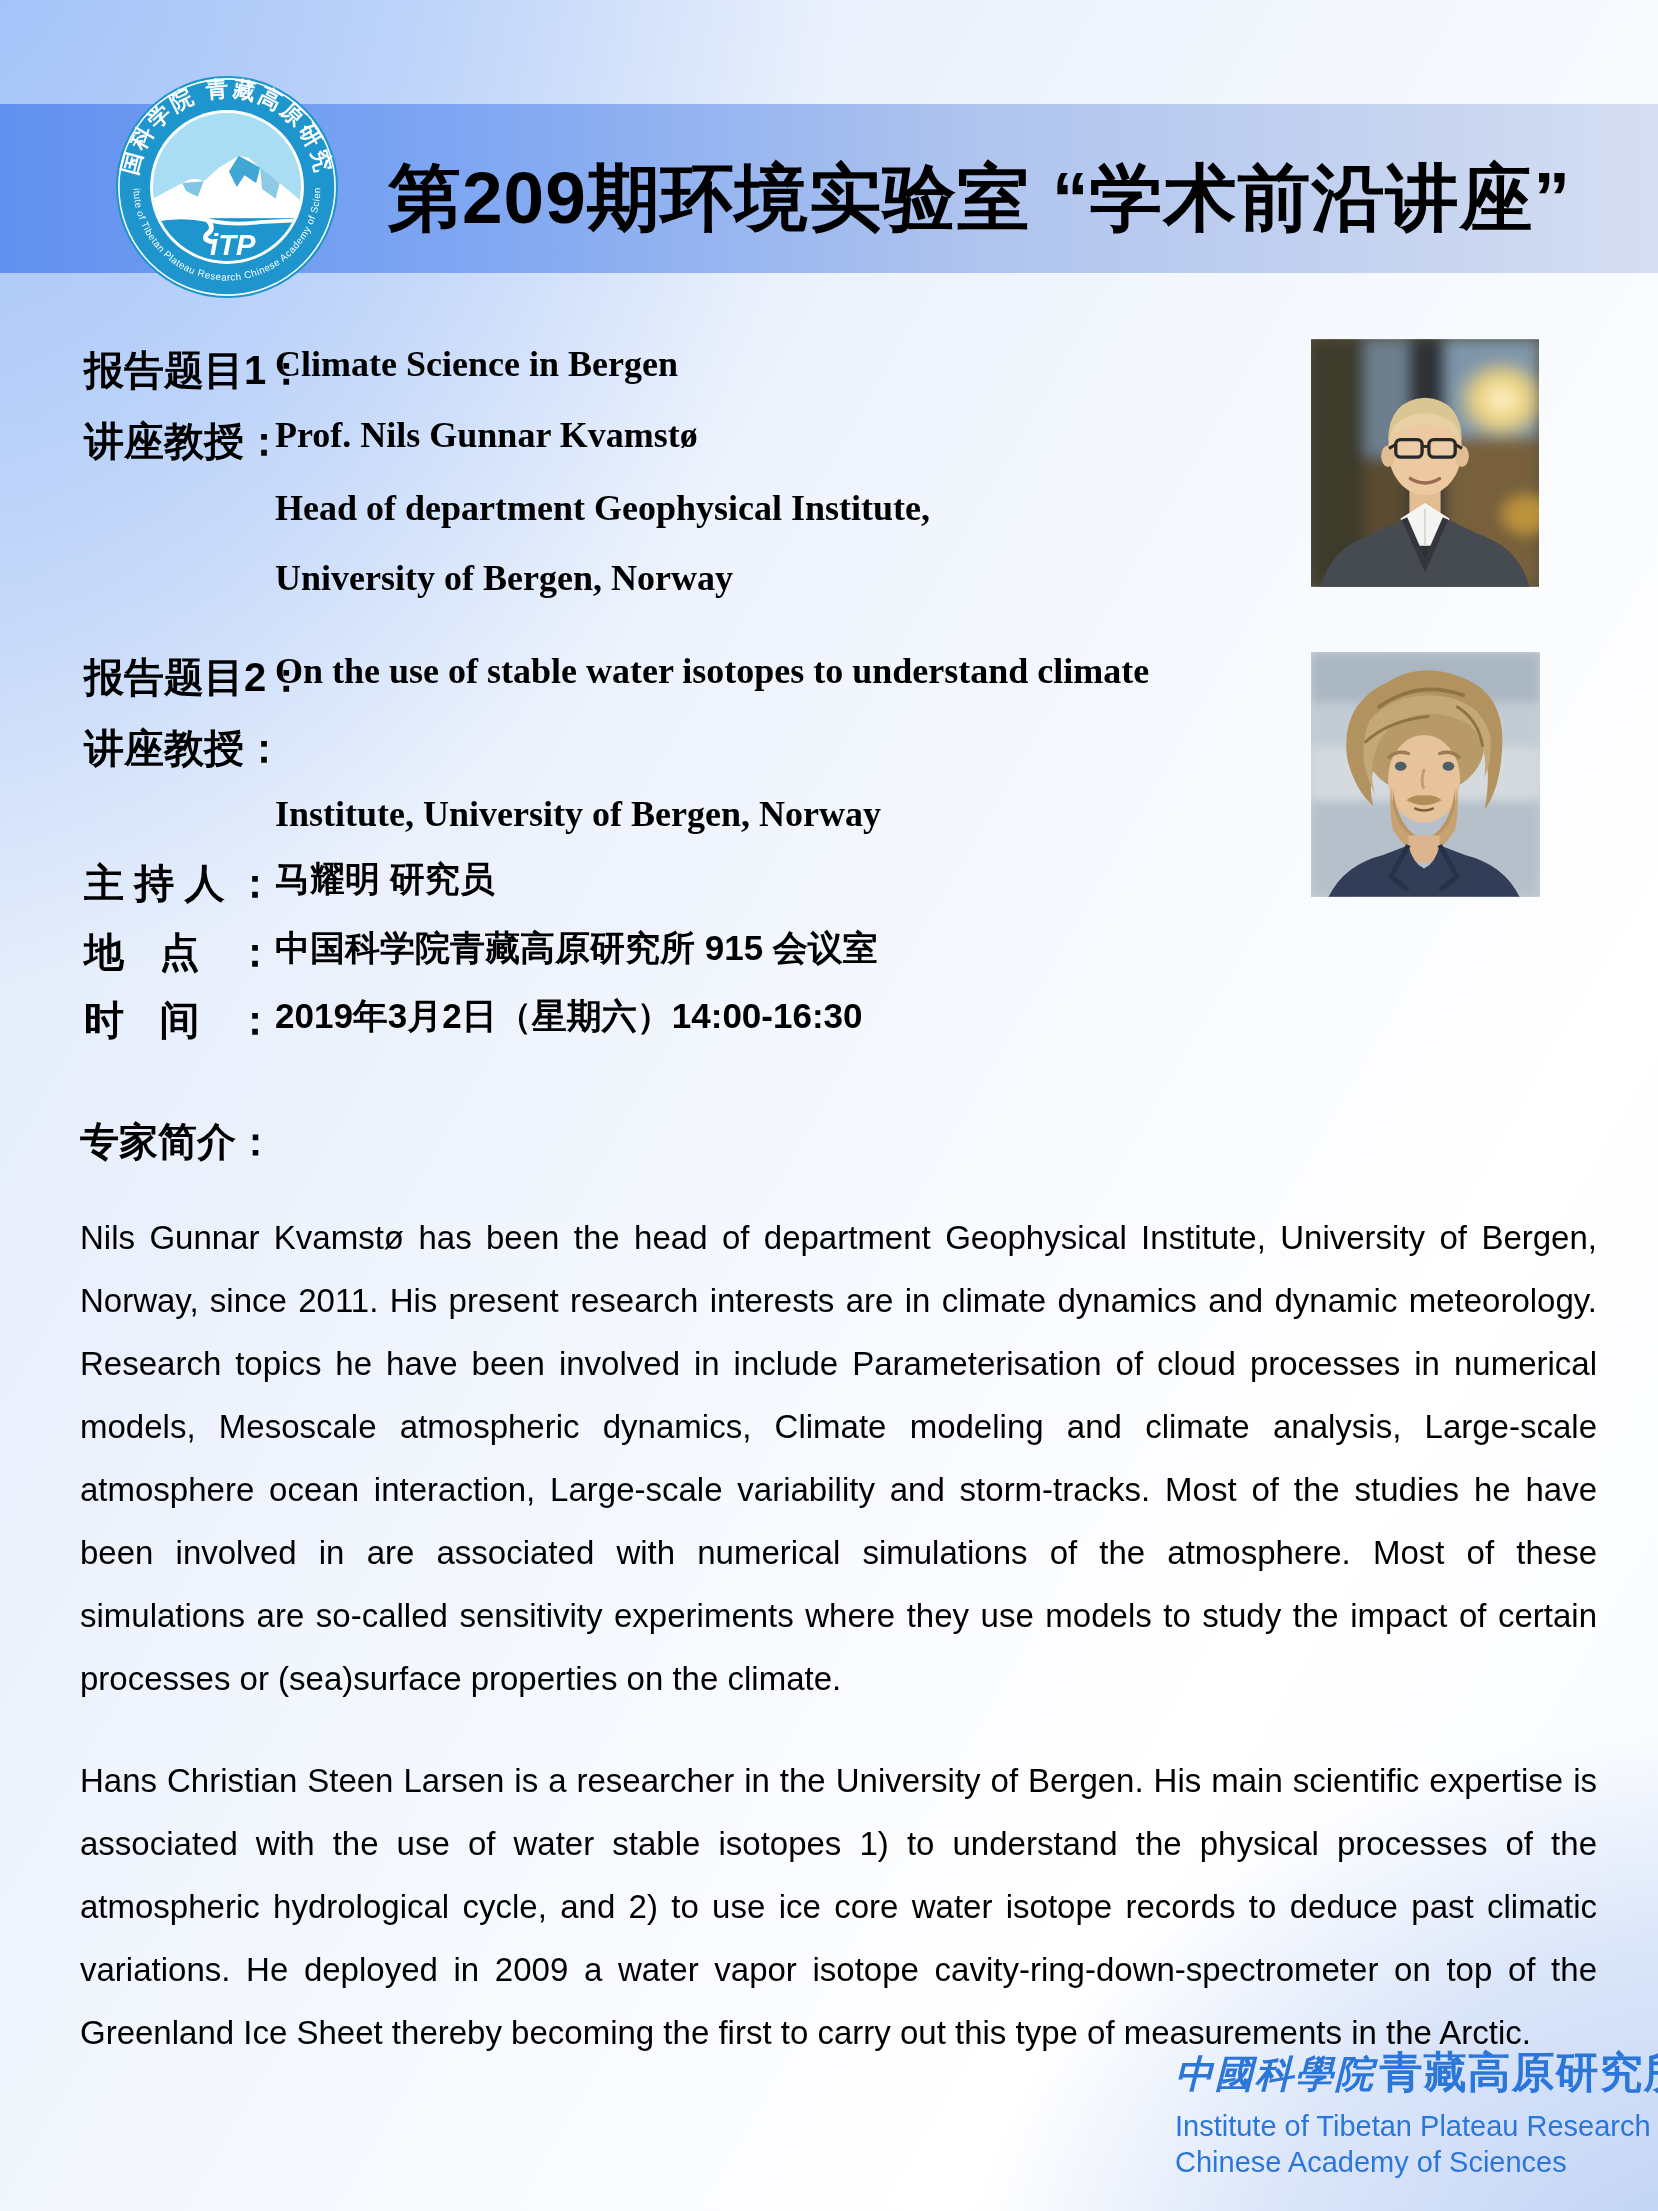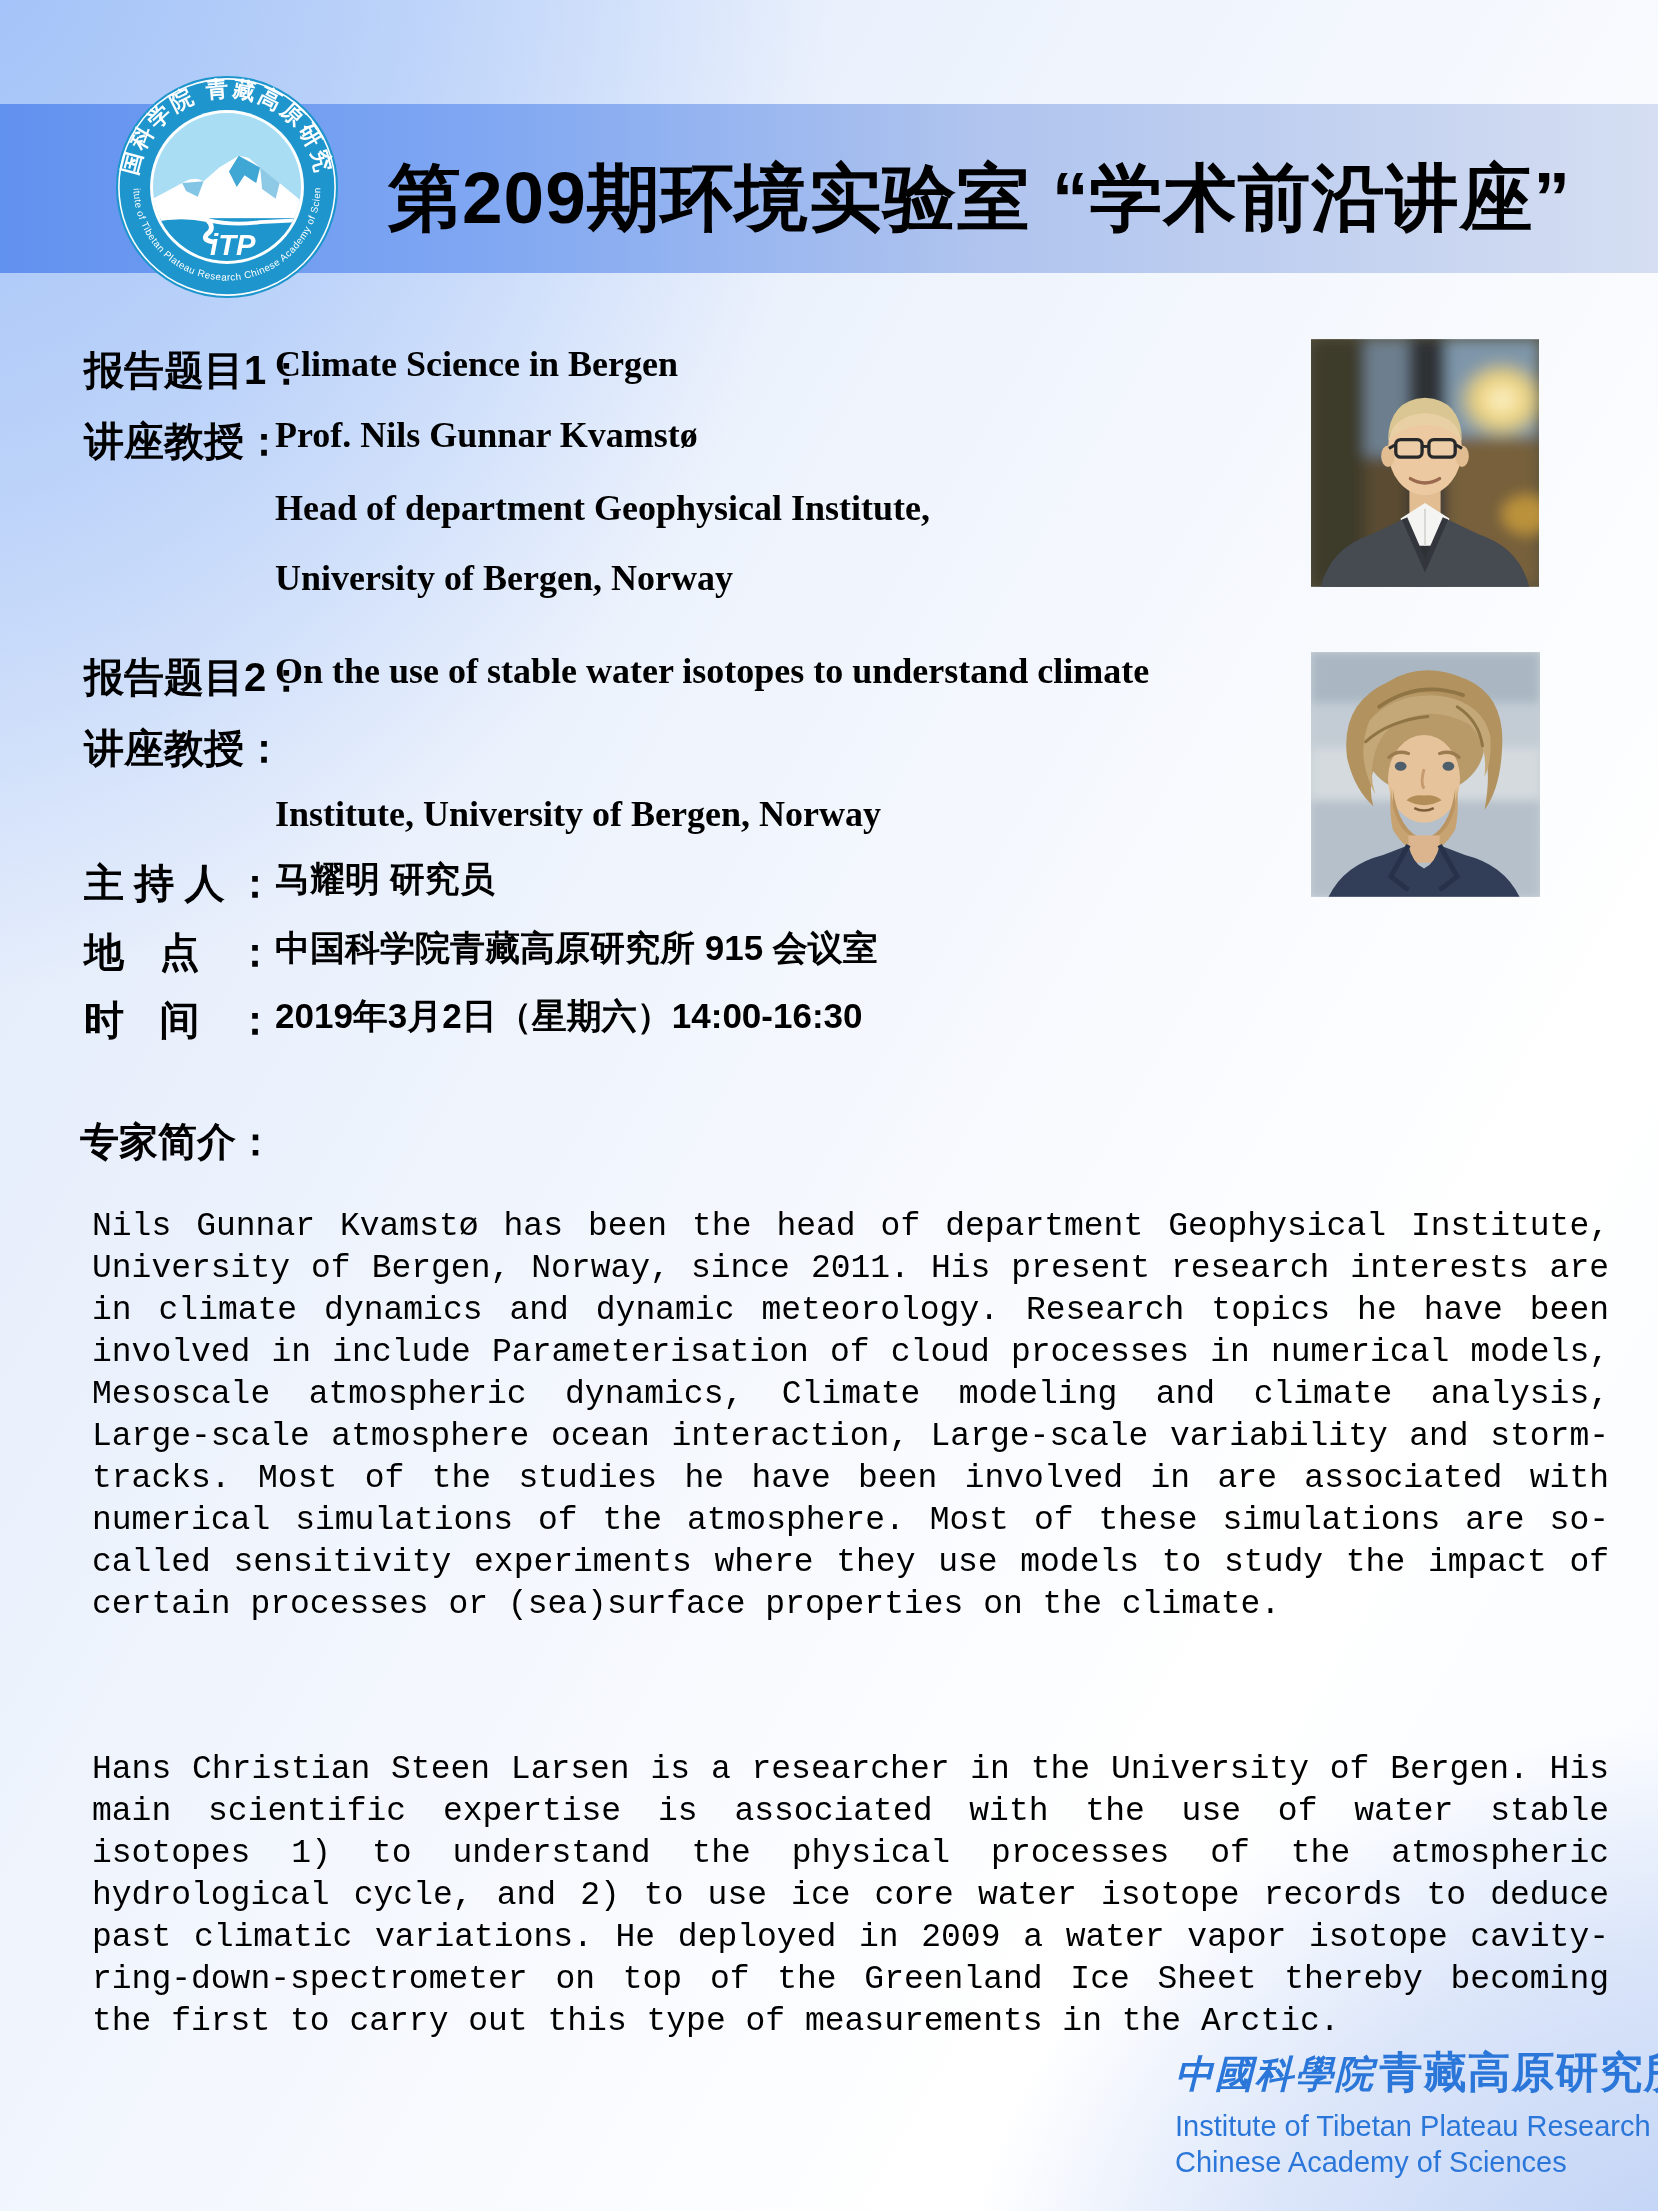--- a/index.html
+++ b/index.html
@@ -47,23 +47,23 @@
   .photo{position:absolute;display:block;}
   #photo1{left:1311px;top:339px;width:228px;height:248px;}
   #photo2{left:1311px;top:652px;width:229px;height:245px;}
   
   .bio-heading{
     position:absolute;left:80px;top:1115px;
     font-weight:700;font-size:39px;color:#000;
     font-family:"Liberation Sans", sans-serif;
   }
   .bio-para{
-    position:absolute;left:92px;width:1517px;
-    font-family:Liberation Mono, monospace;
-    font-size:33px;line-height:42px;color:#000;
+    position:absolute;left:80px;width:1517px;
+    font-family:Liberation Sans, sans-serif;
+    font-size:33px;line-height:63px;color:#000;
     text-align:justify;
   }
   #para1{top:1173px;}
   #para2{top:1716px;}
   
   .footer{position:absolute;left:1175px;top:2046px;color:#2b76d9;}
   .footer-cn{white-space:nowrap;line-height:53px;}
   .footer-cn-script{
     font-size:38px;font-style:italic;font-weight:600;letter-spacing:2px;
     font-family:"Liberation Serif", serif;

